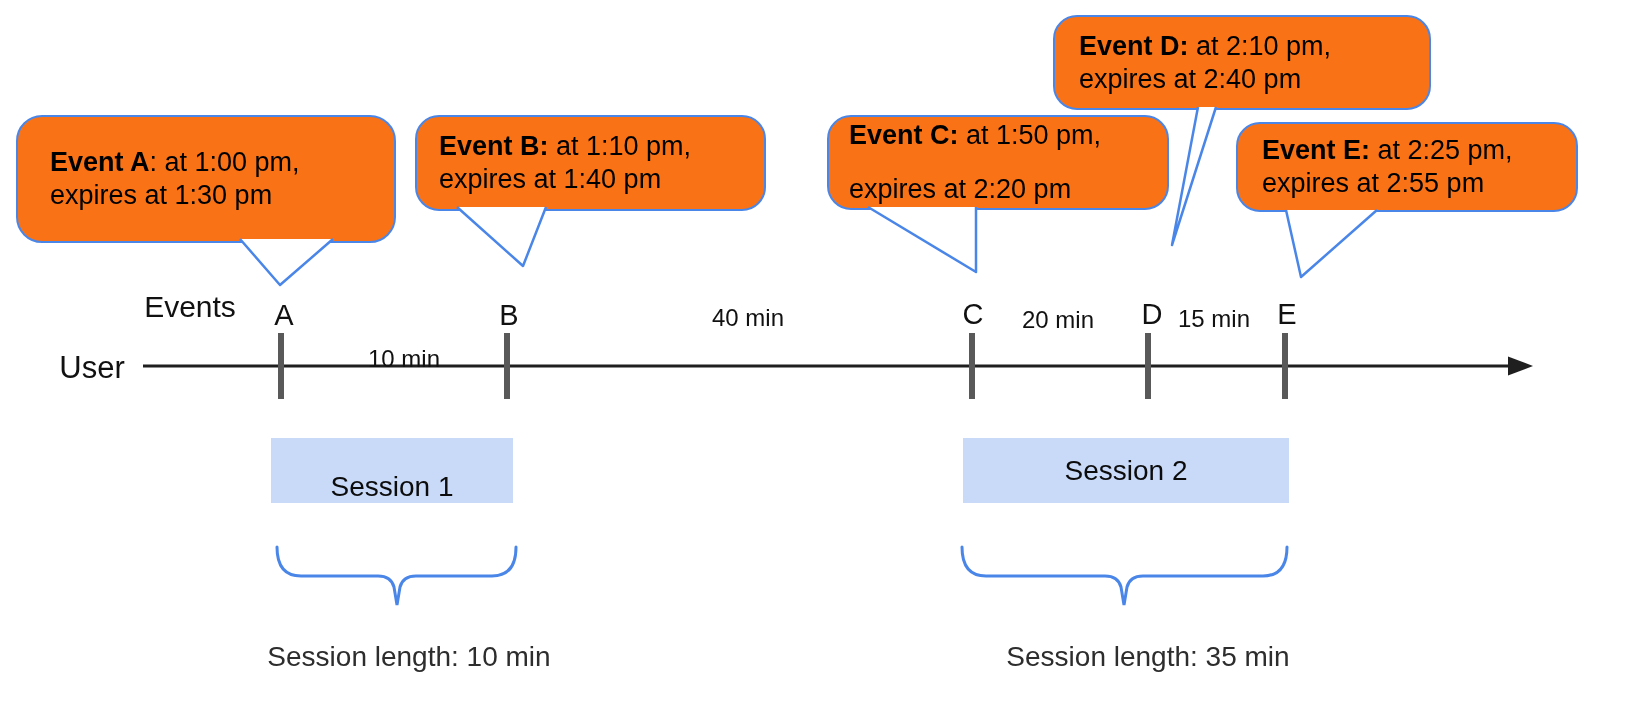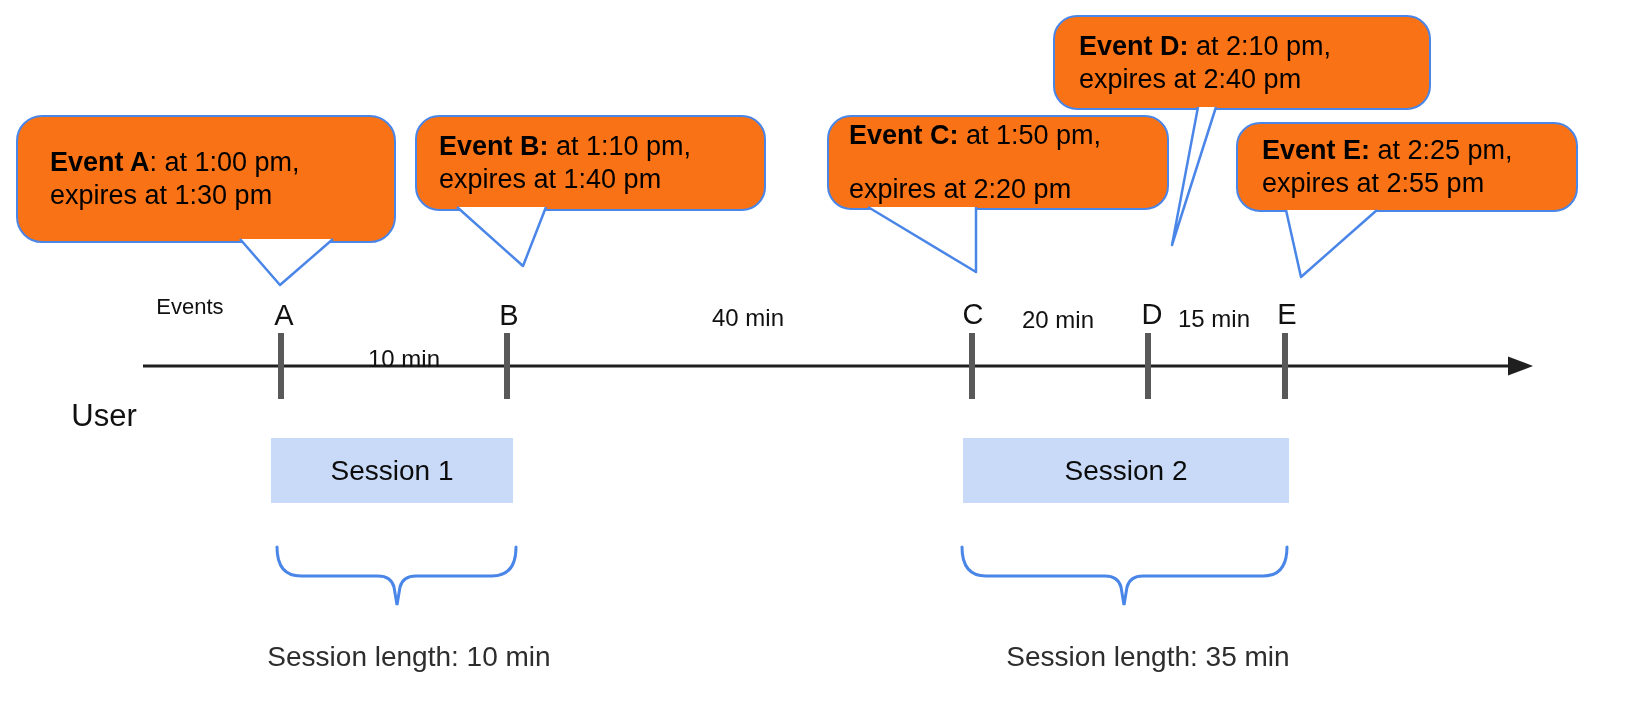--- a/index.html
+++ b/index.html
@@ -15,21 +15,21 @@
     font-size:27px;line-height:33px;color:#000;z-index:1;
   }
   .bubble .b{font-weight:bold;}
   #overlay{position:absolute;left:0;top:0;z-index:2;pointer-events:none;}
   .tl{stroke:var(--line-color,#222);stroke-width:3;}
   .ah{fill:var(--line-color,#222);}
   .tick{fill:var(--tick-gray,#595959);}
   .tail{fill:#fff;stroke:var(--accent-blue,#4a86e8);stroke-width:2.5;stroke-linejoin:round;}
   .brace{fill:none;stroke:var(--accent-blue,#4a86e8);stroke-width:3;stroke-linecap:round;}
   .lbl{position:absolute;transform:translate(-50%,-50%);white-space:nowrap;color:#111;z-index:3;}
-  .axis{font-size:22px;}
+  .axis{font-size:30px;}
   .letter{font-size:29px;}
   .gap{font-size:24px;}
   .length{font-size:28px;color:#2d2d2d;}
   .session-box{
     position:absolute;top:438px;height:65px;
     background:var(--session-fill,#c9daf8);
     display:flex;align-items:center;justify-content:center;
     font-size:28px;color:#0c0c0c;z-index:1;
   }
 </style>
@@ -56,21 +56,21 @@
   <div class="bubble" style="left:1053px;top:15px;width:378px;height:95px;padding-left:24px;">
     <div><span class="b">Event D:</span><span> at 2:10 pm,</span></div>
     <div>expires at 2:40 pm</div>
   </div>
 
   <div class="bubble" style="left:1236px;top:122px;width:342px;height:90px;padding-left:24px;">
     <div><span class="b">Event E:</span><span> at 2:25 pm,</span></div>
     <div>expires at 2:55 pm</div>
   </div>
 
-  <div class="session-box" style="left:271px;width:242px;">
+  <div class="session-box" style="left:271px;width:242px;align-items:flex-end;">
     <span>Session 1</span>
   </div>
   <div class="session-box" style="left:963px;width:326px;">
     <span>Session 2</span>
   </div>
 
   <svg id="overlay" width="1634" height="702" viewBox="0 0 1634 702">
 
     <path class="tail" d="M240 239 L280 285 L333 239"></path>
     <path class="tail" d="M457 207 L523 266 L546 207"></path>
@@ -85,21 +85,21 @@
     <rect class="tick" x="504" y="333" width="6" height="66"></rect>
     <rect class="tick" x="969" y="333" width="6" height="66"></rect>
     <rect class="tick" x="1145" y="333" width="6" height="66"></rect>
     <rect class="tick" x="1282" y="333" width="6" height="66"></rect>
 
     <path class="brace" d="M277 547 Q277 576 301 576 L378 576 Q391 576 394 587 L397 605 L400 587 Q403 576 416 576 L492 576 Q516 576 516 547"></path>
     <path class="brace" d="M962 547 Q962 576 986 576 L1105 576 Q1118 576 1121 587 L1124 605 L1127 587 Q1130 576 1143 576 L1263 576 Q1287 576 1287 547"></path>
   </svg>
 
   <div class="lbl axis" style="left:190px;top:307px;">Events</div>
-  <div class="lbl axis" style="left:104px;top:368px;font-size:31px;margin-top:48px;">User</div>
+  <div class="lbl axis" style="left:92px;top:368px;font-size:31px;">User</div>
 
   <div class="lbl letter" style="left:284px;top:315px;">A</div>
   <div class="lbl letter" style="left:509px;top:315px;">B</div>
   <div class="lbl letter" style="left:973px;top:314px;">C</div>
   <div class="lbl letter" style="left:1152px;top:314px;">D</div>
   <div class="lbl letter" style="left:1287px;top:314px;">E</div>
 
   <div class="lbl gap" style="left:404px;top:319px;margin-top:40px;">10 min</div>
   <div class="lbl gap" style="left:748px;top:318px;">40 min</div>
   <div class="lbl gap" style="left:1058px;top:320px;">20 min</div>

